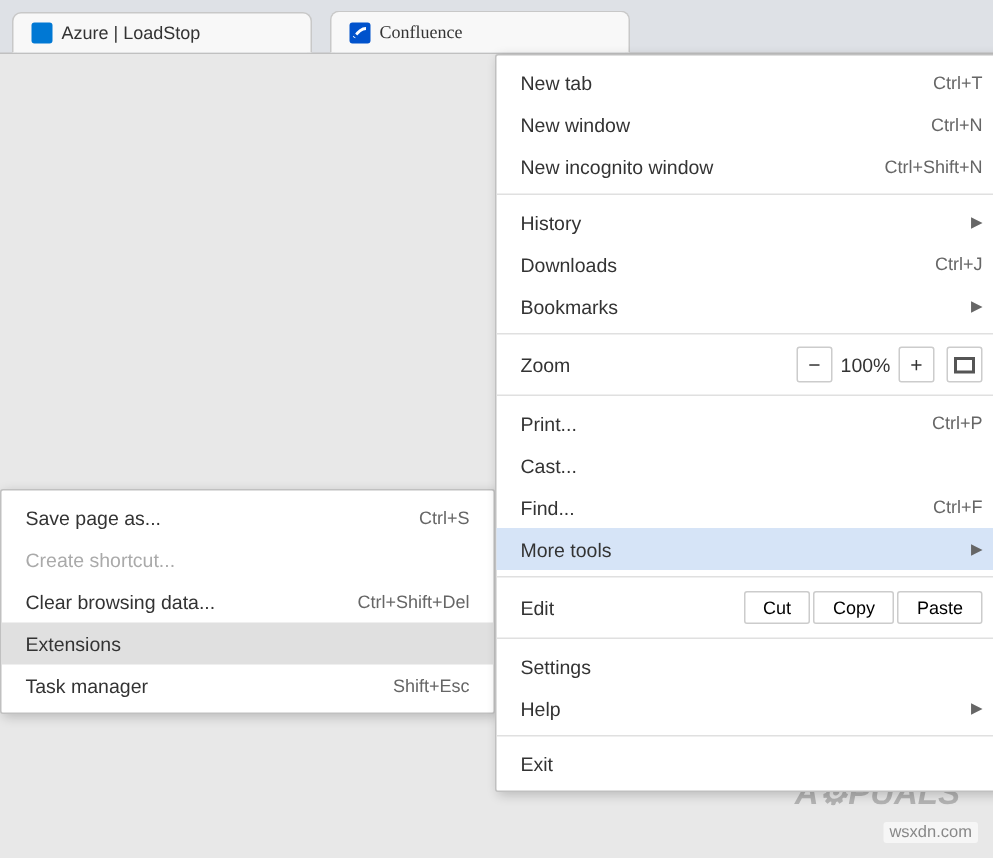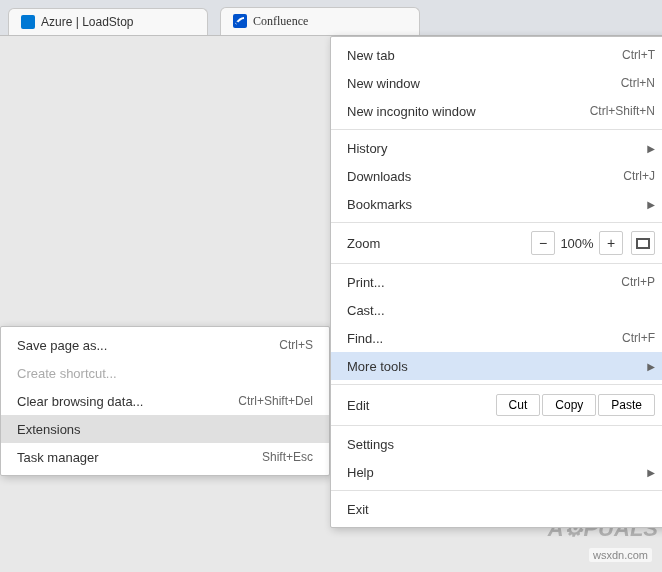--- a/index.html
+++ b/index.html
@@ -23,20 +23,21 @@
       border-bottom: 1px solid #c0c0c0;
     }
 
     .browser-tab {
       background: #f8f8f8;
       border-radius: 6px 6px 0 0;
       padding: 6px 12px;
       font-size: 12px;
       color: #333;
       display: flex;
+      align-items: center;
       gap: 6px;
       border: 1px solid #c8c8c8;
       border-bottom: none;
       min-width: 200px;
     }
 
     .tab-favicon {
       width: 14px;
       height: 14px;
       background: #0078d4;
@@ -236,21 +237,21 @@
       width: 14px;
       height: 11px;
       border: 2px solid #555;
       position: relative;
     }
 
     
     .appuals-watermark {
       position: absolute;
       bottom: 30px;
-      right: 4px;
+      right: 22px;
       font-size: 22px;
       font-weight: bold;
       color: #666;
       opacity: 0.4;
       font-style: italic;
     }
   </style>
 </head>
 <body>
 

